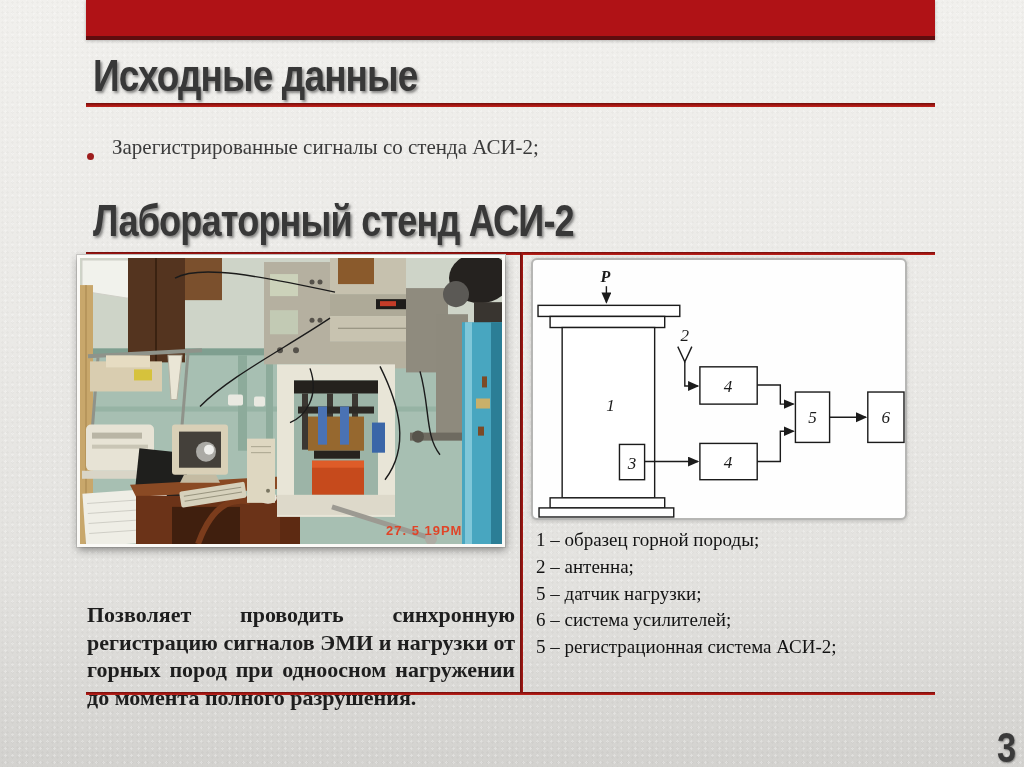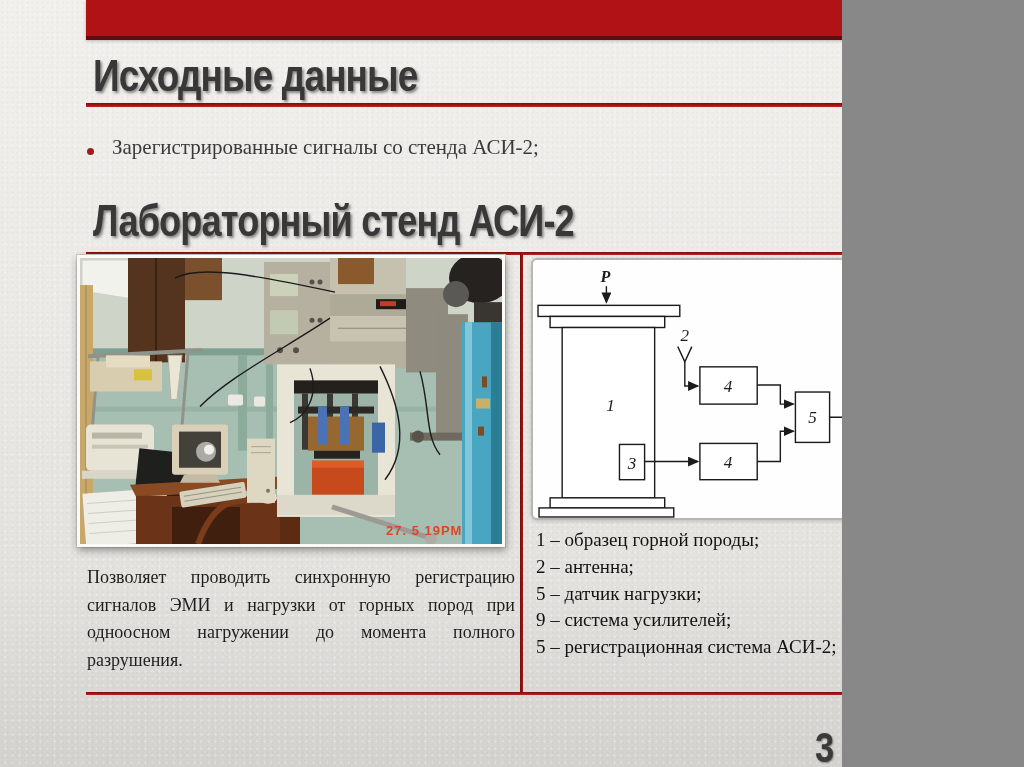--- a/index.html
+++ b/index.html
@@ -1,17 +1,17 @@
 <!DOCTYPE html>
 <html><head>
 <meta charset="utf-8">
 <style>
   html,body { margin:0; padding:0; background:#888; }
   .slide {
-    position:relative; width:842px; height:767px; overflow:hidden;
+    position:relative; width:1024px; height:767px; overflow:hidden;
     font-family:"Liberation Serif", serif;
     background:linear-gradient(180deg,#f1f0ed 0%,#eae9e6 45%,#e3e2df 75%,#d8d7d4 92%,#d3d2cf 100%);
   }
   .slide::before{
     content:""; position:absolute; inset:0; pointer-events:none; opacity:.45;
     background-image:radial-gradient(rgba(0,0,0,.05) 1px, transparent 1.3px),
                      radial-gradient(rgba(255,255,255,.6) 1px, transparent 1.2px);
     background-size:5px 5px, 7px 7px; background-position:0 0, 2px 3px;
   }
   .topbar{ position:absolute; left:86px; top:0; width:849px; height:36px;
@@ -23,30 +23,30 @@
   }
   .title{ position:absolute; left:93px; top:50px; font-size:45px; }
   .subtitle{ position:absolute; left:93px; top:196px; font-size:44px; }
   .rule{ position:absolute; background:linear-gradient(180deg,#6e100d 0%,#9e1410 45%,#c0231c 100%); }
   .rule-title{ left:86px; top:103px; width:849px; height:4px; }
   .rule-top{ left:86px; top:252px; width:849px; height:3px; }
   .rule-bottom{ left:86px; top:692px; width:849px; height:3px; }
   .rule-vert{ left:520px; top:252px; width:3px; height:443px;
     background:linear-gradient(90deg,#6e100d,#a81713); }
   .bullets{ position:absolute; left:84px; top:134px; width:600px; }
-  .bullet-item{ display:flex; align-items:center; margin-bottom:8px;
+  .bullet-item{ display:flex; align-items:flex-end; margin-bottom:8px;
     font-size:21px; color:#3a3a3a; line-height:26px; }
   .dot{ width:7px; height:7px; border-radius:50%; background:#9d1d1d;
     margin:9px 18px 0 3px; flex:none; }
   .photo-frame{ position:absolute; left:77px; top:255px; width:428px; height:292px;
     background:#fbfaf7; padding:3px; box-sizing:border-box;
     box-shadow:1px 3px 8px rgba(0,0,0,.4), 0 0 0 1px #cfcecb; }
   .photo-frame svg{ display:block; width:100%; height:100%; }
-  .desc{ position:absolute; left:87px; top:564px; width:428px; font-size:18px;
-    line-height:27.5px; color:#1e1e1e; text-align:justify; }
+  .desc{ position:absolute; left:87px; top:601px; width:428px; font-size:22px;
+    line-height:27.5px; color:#1e1e1e; text-align:justify;font-weight:bold; }
   .diagram-card{ position:absolute; left:531px; top:258px; width:376px; height:262px;
     box-sizing:border-box; background:#fefefe; border:2px solid #b6b6b4; border-radius:6px;
     box-shadow:0 1px 4px rgba(0,0,0,.18); }
   .diagram-card svg{ display:block; width:100%; height:100%; }
   .legend{ position:absolute; left:536px; top:527px; width:395px;
     font-size:19px; line-height:26.8px; color:#131313; }
   .pagenum{ position:absolute; right:9px; top:724px; font-size:42px;
     transform:scaleX(.82); transform-origin:right top;
     font-family:"Liberation Sans", sans-serif; font-weight:bold; color:#3a3a3a;
     letter-spacing:-1px; text-shadow:1px 1px 2px rgba(0,0,0,.45); }
@@ -252,19 +252,19 @@
 
       <rect x="333" y="131" width="36" height="50" class="dbox"></rect>
       <text x="351" y="162" text-anchor="middle" class="dlabel">6</text>
     </svg>
   </div>
 
   <div class="legend">
     <div>1 – образец горной породы;</div>
     <div>2 – антенна;</div>
     <div>5 – датчик нагрузки;</div>
-    <div>9 – система усилителей;</div>
+    <div>6 – система усилителей;</div>
     <div>5 – регистрационная система АСИ-2;</div>
   </div>
 
   <div class="pagenum">3</div>
 
 </div>
 
 </body></html>

